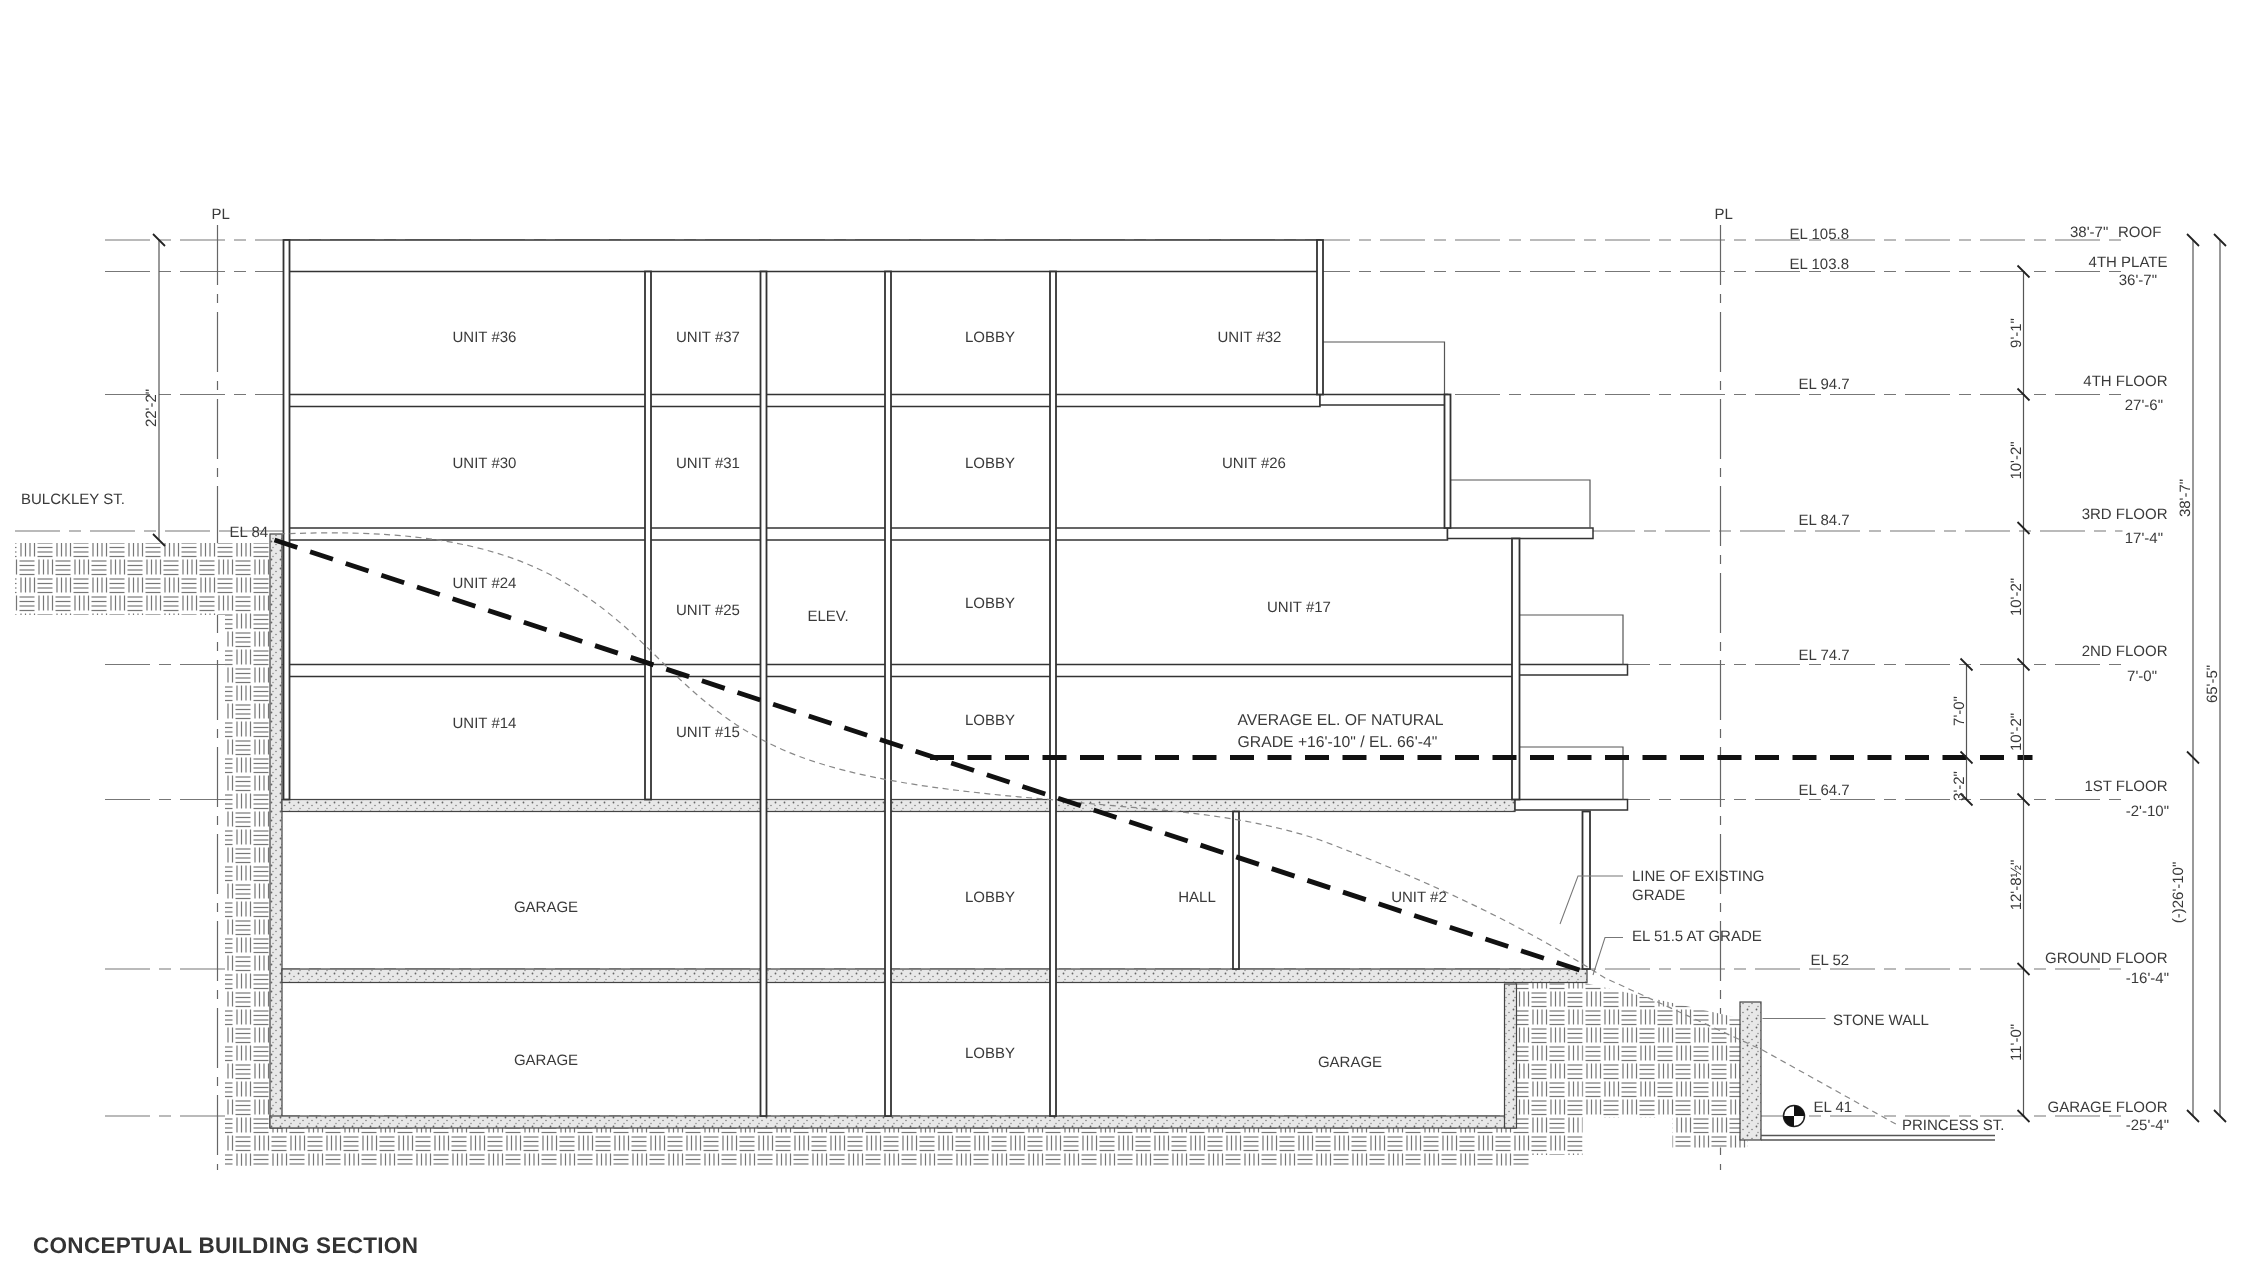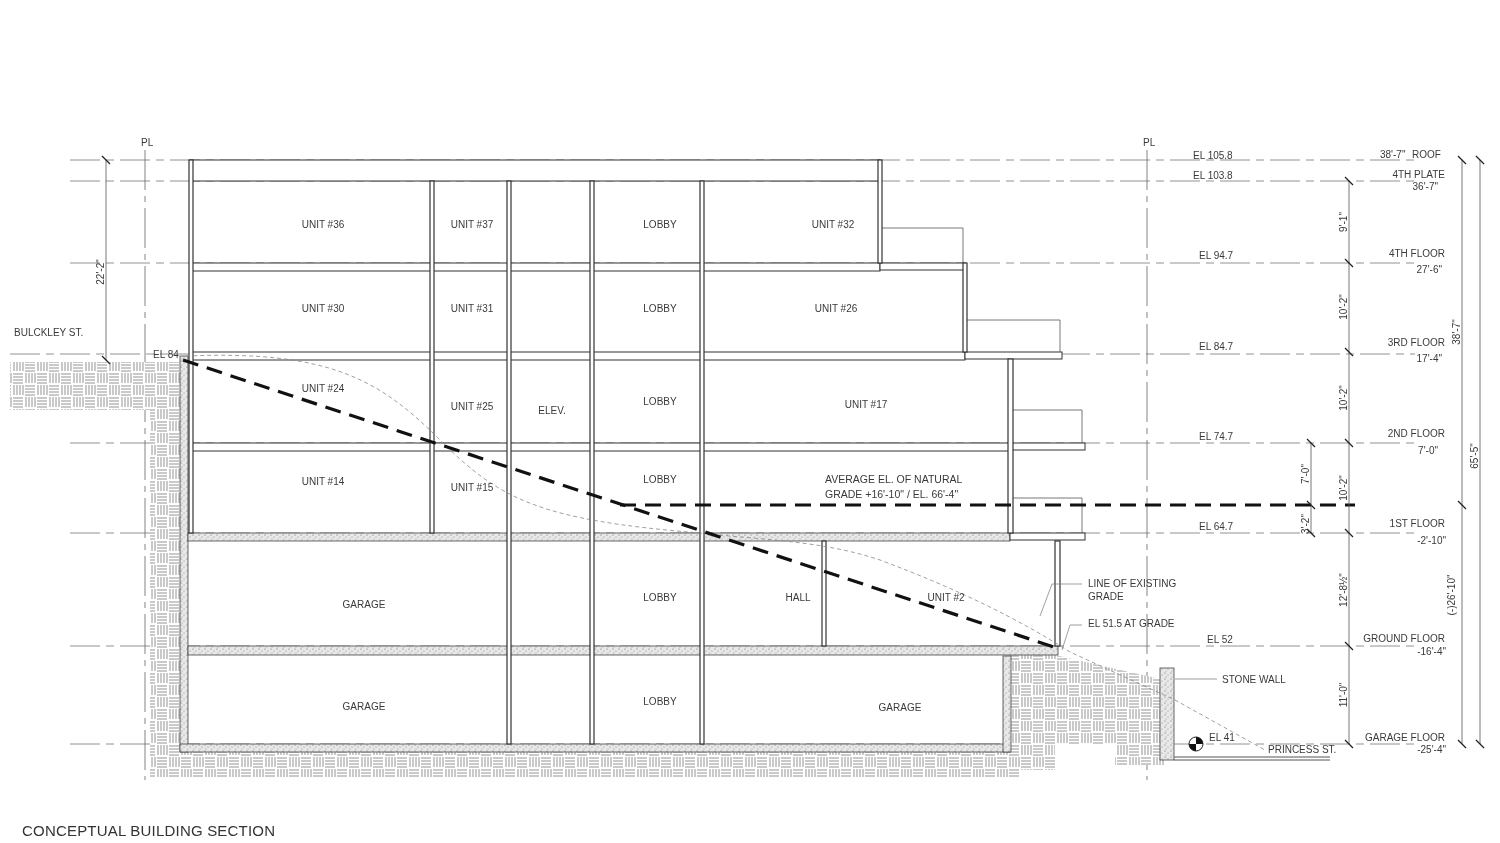--- a/index.html
+++ b/index.html
@@ -1,21 +1,21 @@
 <!DOCTYPE html>
 <html><head>
 <meta charset="utf-8">
 <style>
   html,body{margin:0;padding:0;background:#fff;}
   body{width:1500px;height:843px;overflow:hidden;position:relative;font-family:"Liberation Sans",sans-serif;color:#333;}
   #drawing{position:absolute;left:0;top:0;width:1500px;height:843px;}
   svg text{font-family:"Liberation Sans",sans-serif;fill:#3a3a3a;}
   .lbl{font-size:10px;}
   .room{font-size:10px;text-anchor:middle;}
-  .title{position:absolute;left:22px;top:822px;font-size:15px;color:#333;letter-spacing:0.2px;}
+  .title{position:absolute;left:22px;top:822px;font-size:15px;color:#333;letter-spacing:0.2px;font-weight:bold;}
 </style>
 </head>
 <body>
 
 <svg id="drawing" width="1500" height="843" viewBox="0 0 1500 843" xmlns="http://www.w3.org/2000/svg">
   <defs>
     <pattern id="earth" width="24" height="24" patternUnits="userSpaceOnUse">
       <rect width="24" height="24" fill="#fff"></rect>
       <g stroke="#777" stroke-width="0.8">
         <line x1="1" y1="2" x2="11" y2="2"></line>

